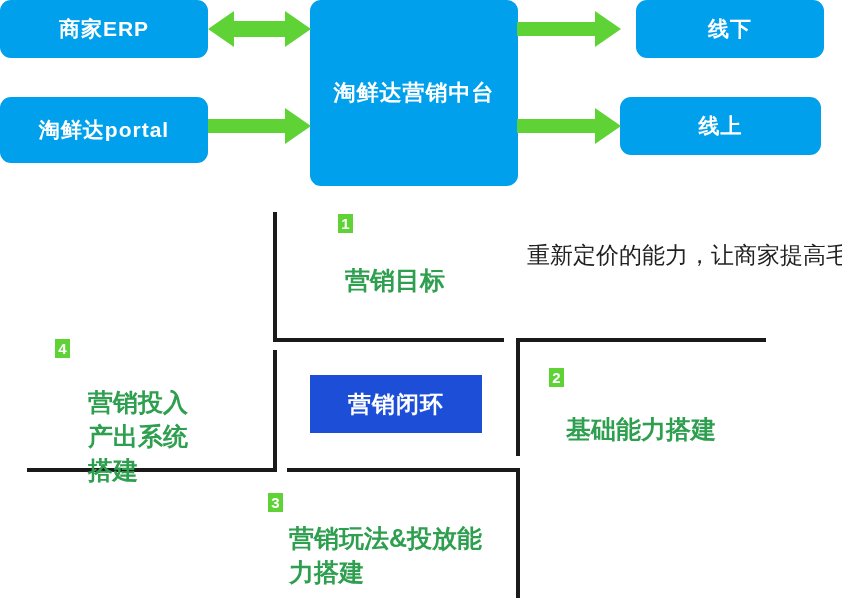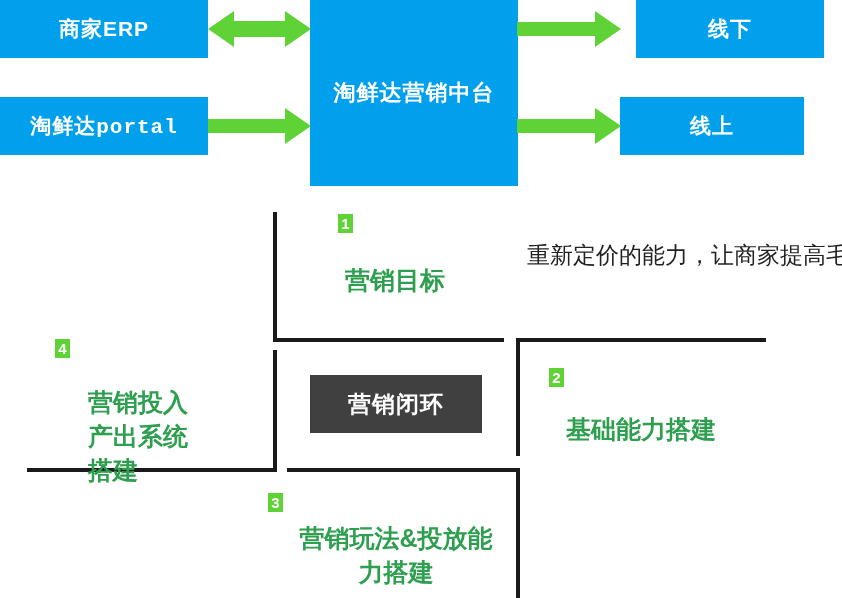--- a/index.html
+++ b/index.html
@@ -23,27 +23,28 @@
     position: absolute;
     background: #00a0ec;
     color: #ffffff;
     display: flex;
     align-items: center;
     justify-content: center;
     font-weight: bold;
     font-size: 21px;
     letter-spacing: 1px;
     box-sizing: border-box;
+    border-radius: 11px;
   }
   #box-erp      { left: 0px;   top: 0px;   width: 208px; height: 58px; }
-  #box-portal   { left: 0px;   top: 97px;  width: 208px; height: 58px; font-family: Liberation Mono, monospace; }
+  #box-portal   { left: 0px;   top: 97px;  width: 208px; height: 66px; }
   #box-center   { left: 310px; top: 0px;   width: 208px; height: 186px;
                   font-size: 22px; }
   #box-offline  { left: 636px; top: 0px;   width: 188px; height: 58px; }
-  #box-online   { left: 620px; top: 97px;  width: 184px; height: 58px; font-family: Liberation Mono, monospace; }
+  #box-online   { left: 620px; top: 97px;  width: 201px; height: 58px; font-family: Liberation Mono, monospace; }
 
   
   .arrow {
     position: absolute;
   }
   .arrow svg { display: block; }
 
   
   .line-h {
     position: absolute;
@@ -83,35 +84,35 @@
     color: #222222;
     font-size: 23px;
     white-space: nowrap;
   }
   #center-green {
     position: absolute;
     left: 310px;
     top: 375px;
     width: 172px;
     height: 58px;
-    background: #404040;
+    background: #1d4ed8;
     color: #ffffff;
     font-weight: bold;
     font-size: 23px;
     display: flex;
     align-items: center;
     justify-content: center;
     letter-spacing: 1px;
   }
 
   #label-1 { left: 345px; top: 236px; }
   #badge-1 { left: 338px; top: 214px; }
   #label-2 { left: 566px; top: 385px; }
   #badge-2 { left: 549px; top: 368px; }
-  #label-3 { left: 289px; top: 494px; text-align: center; width: 214px; }
+  #label-3 { left: 289px; top: 494px; width: 214px; }
   #badge-3 { left: 268px; top: 493px; }
   #label-4 { left: 88px;  top: 358px; width: 118px; }
   #badge-4 { left: 55px;  top: 339px; }
   #note-1  { left: 527px; top: 240px; }
 </style>
 </head>
 <body>
 
 <div id="canvas">
 

